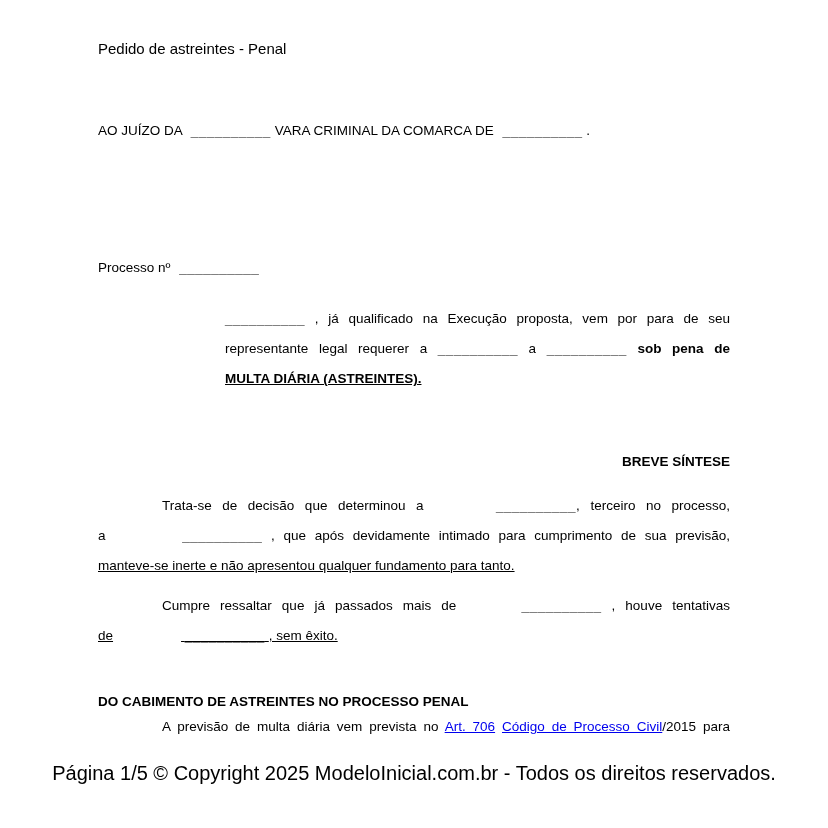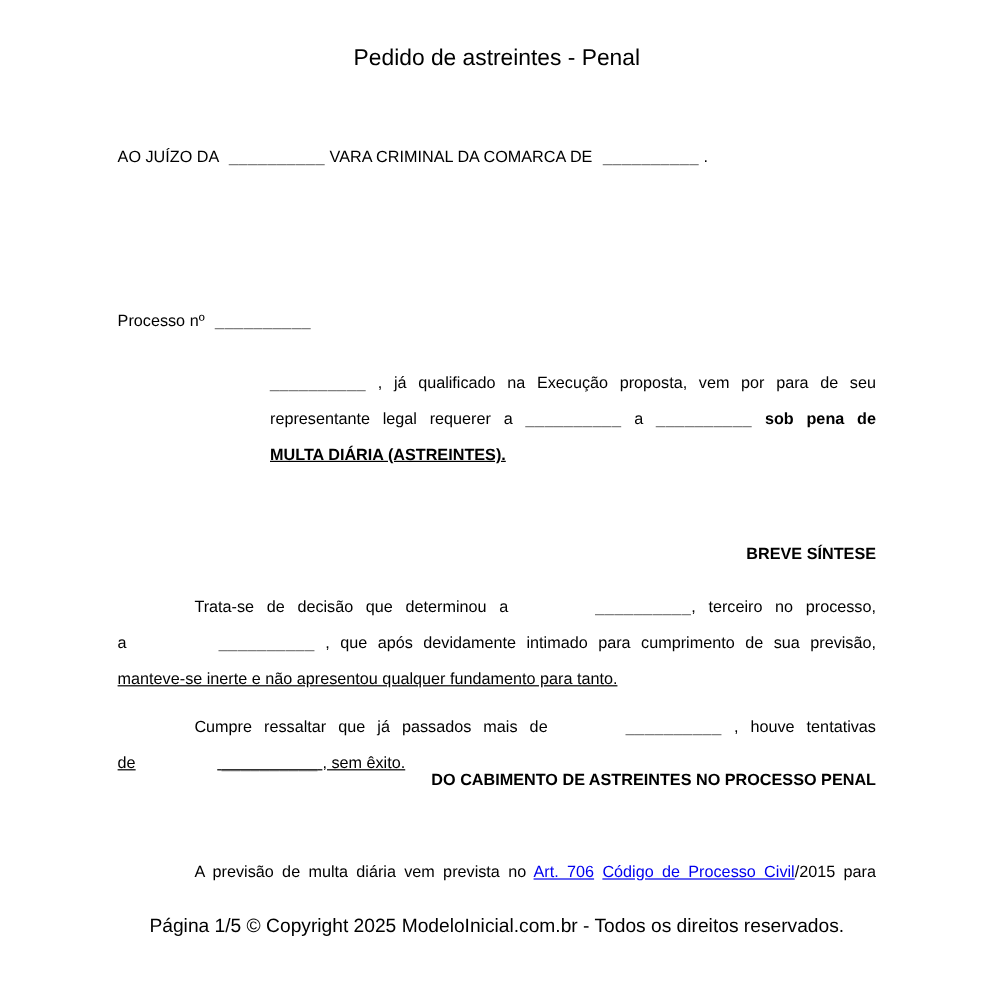--- a/index.html
+++ b/index.html
@@ -9,43 +9,42 @@
     height: 828px;
     background: var(--page-bg, #ffffff);
     color: var(--text-color, #000000);
     font-family: "Liberation Sans", "DejaVu Sans", sans-serif;
     font-size: 13.5px;
     overflow: hidden;
   }
   .abs { position: absolute; left: 98px; width: 632px; }
   .doc-title {
     top: 40px;
-    text-align: center;
-    font-size: 19px;
+    font-size: 15px;
     line-height: 18px;
   }
   .single { line-height: 17px; }
   .para { line-height: 30px; }
   .jline { text-align: justify; text-align-last: justify; text-justify: inter-word; }
   .lline { text-align: right; text-align-last: left; text-decoration: underline; }
   .indent1 { text-indent: 64px; }
   .court-line { top: 122px; }
   .process-line { top: 259px; }
   .intro-para { top: 304px; left: 225px; width: 505px; }
   .heading { font-weight: bold; }
   .breve-heading { top: 453px; text-align: right; }
   .summary-para { top: 491px; }
   .attempts-para { top: 591px; }
-  .cabimento-heading { top: 641px; text-align: right; }
+  .cabimento-heading { top: 693px; }
   .previsao-line { top: 712px; line-height: 30px; }
   .footer-line {
     position: absolute;
     left: 0; top: 764px; width: 828px;
     text-align: center;
-    font-size: 16px;
+    font-size: 20px;
     line-height: 18px;
   }
   .blank { color: var(--blank-color, #666666); letter-spacing: 0.5px; }
   .blank.pad { margin-left: 5px; }
   b, .bold { font-weight: bold; }
   .gap { display: inline-block; height: 1px; }
   .gap-s { width: 55px; }
   .gap-m { width: 62px; }
   .gap-l { width: 68px; }
   a.doc-link {

